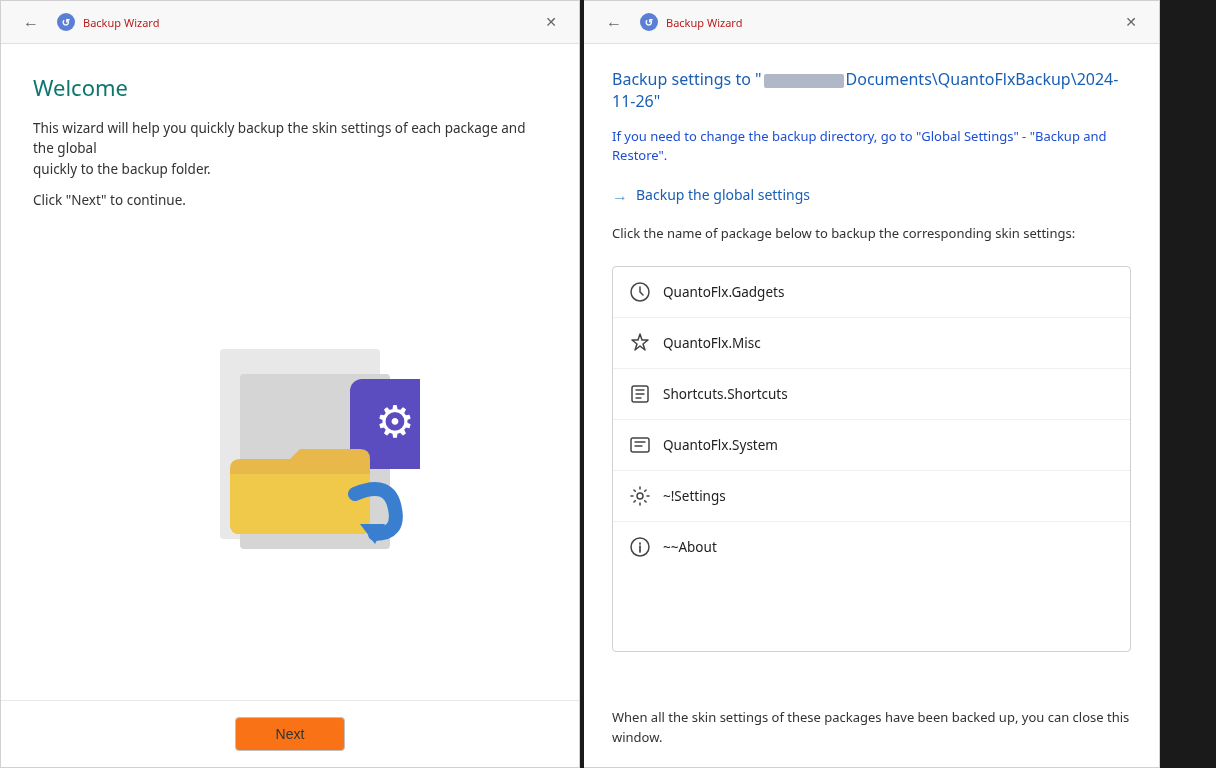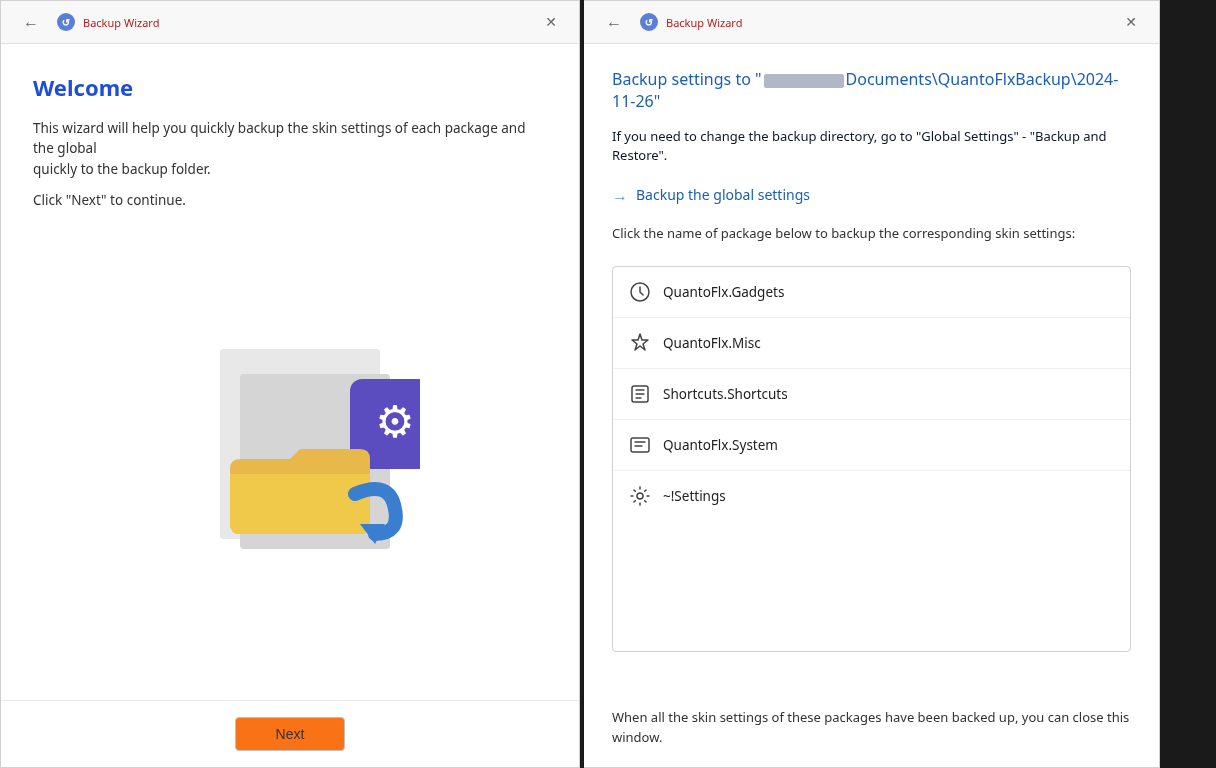--- a/index.html
+++ b/index.html
@@ -76,22 +76,22 @@
 
     .left-content {
       flex: 1;
       padding: 28px 32px 20px 32px;
       display: flex;
       flex-direction: column;
     }
 
     .welcome-title {
       font-size: 22px;
-      font-weight: 700;
-      color: #1d4ed8;
+      font-weight: 400;
+      color: #0f766e;
       margin-bottom: 16px;
     }
 
     .welcome-desc {
       font-size: 13.5px;
       color: #333;
       line-height: 1.5;
       margin-bottom: 12px;
     }
 
@@ -157,21 +157,21 @@
       border-radius: 2px;
       display: inline-block;
       width: 80px;
       height: 14px;
       vertical-align: middle;
       margin: 0 2px;
     }
 
     .backup-info {
       font-size: 13px;
-      color: #0f172a;
+      color: #1d4ed8;
       margin-bottom: 18px;
       line-height: 1.5;
     }
 
     .global-backup-row {
       display: flex;
       align-items: center;
       gap: 8px;
       margin-bottom: 18px;
       color: #1a5fb4;
@@ -354,17 +354,26 @@
         </div>
         <div class="package-item">
           <div class="pkg-icon">
             <svg width="22" height="22" viewBox="0 0 22 22" fill="none">
               <circle cx="11" cy="11" r="3" stroke="#444" stroke-width="1.5"></circle>
               <path d="M11 2v2M11 18v2M2 11h2M18 11h2M4.93 4.93l1.41 1.41M15.66 15.66l1.41 1.41M4.93 17.07l1.41-1.41M15.66 6.34l1.41-1.41" stroke="#444" stroke-width="1.5" stroke-linecap="round"></path>
             </svg>
           </div>
           <span class="pkg-name">~!Settings</span>
         </div>
+        <div class="package-item">
+          <div class="pkg-icon">
+            <svg width="22" height="22" viewBox="0 0 22 22" fill="none">
+              <circle cx="11" cy="11" r="9" stroke="#444" stroke-width="1.5"></circle>
+              <path d="M11 10v6M11 7v1" stroke="#444" stroke-width="1.7" stroke-linecap="round"></path>
+            </svg>
+          </div>
+          <span class="pkg-name">~~About</span>
+        </div>
       </div>
 
     <div class="footer-note">When all the skin settings of these packages have been backed up, you can close this window.</div>
   </div>
 </div>
 
 </body></html>

